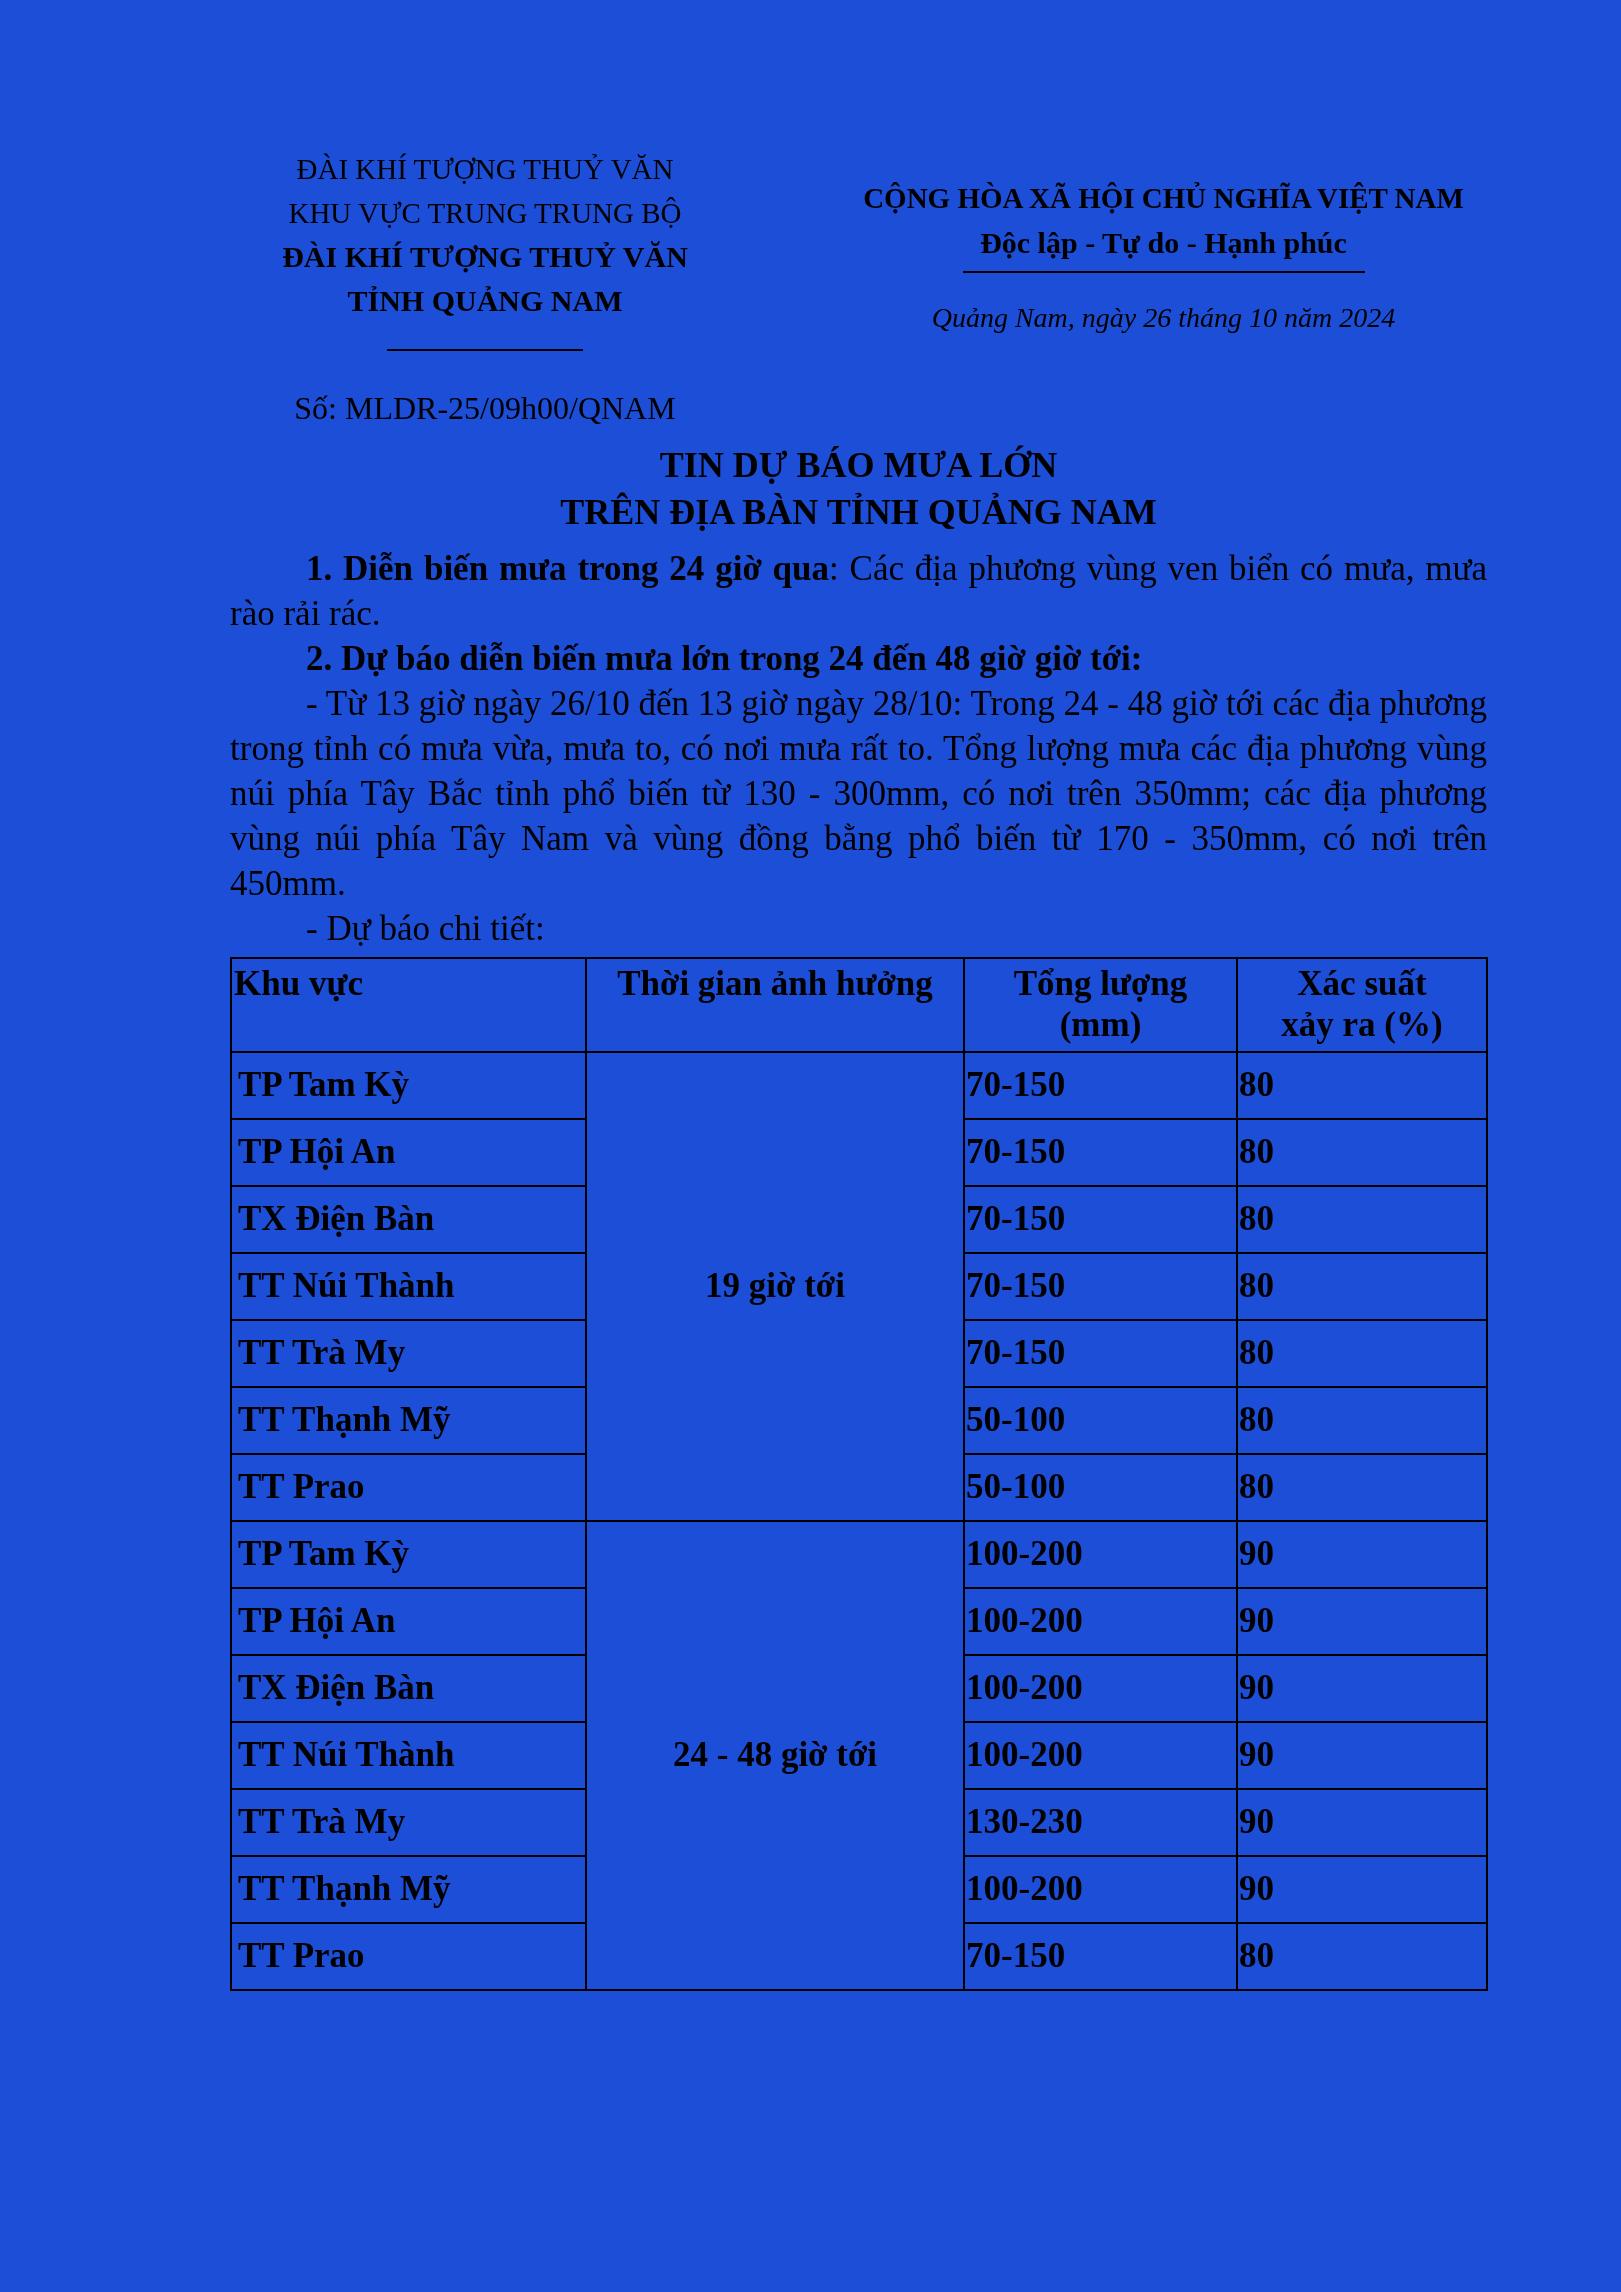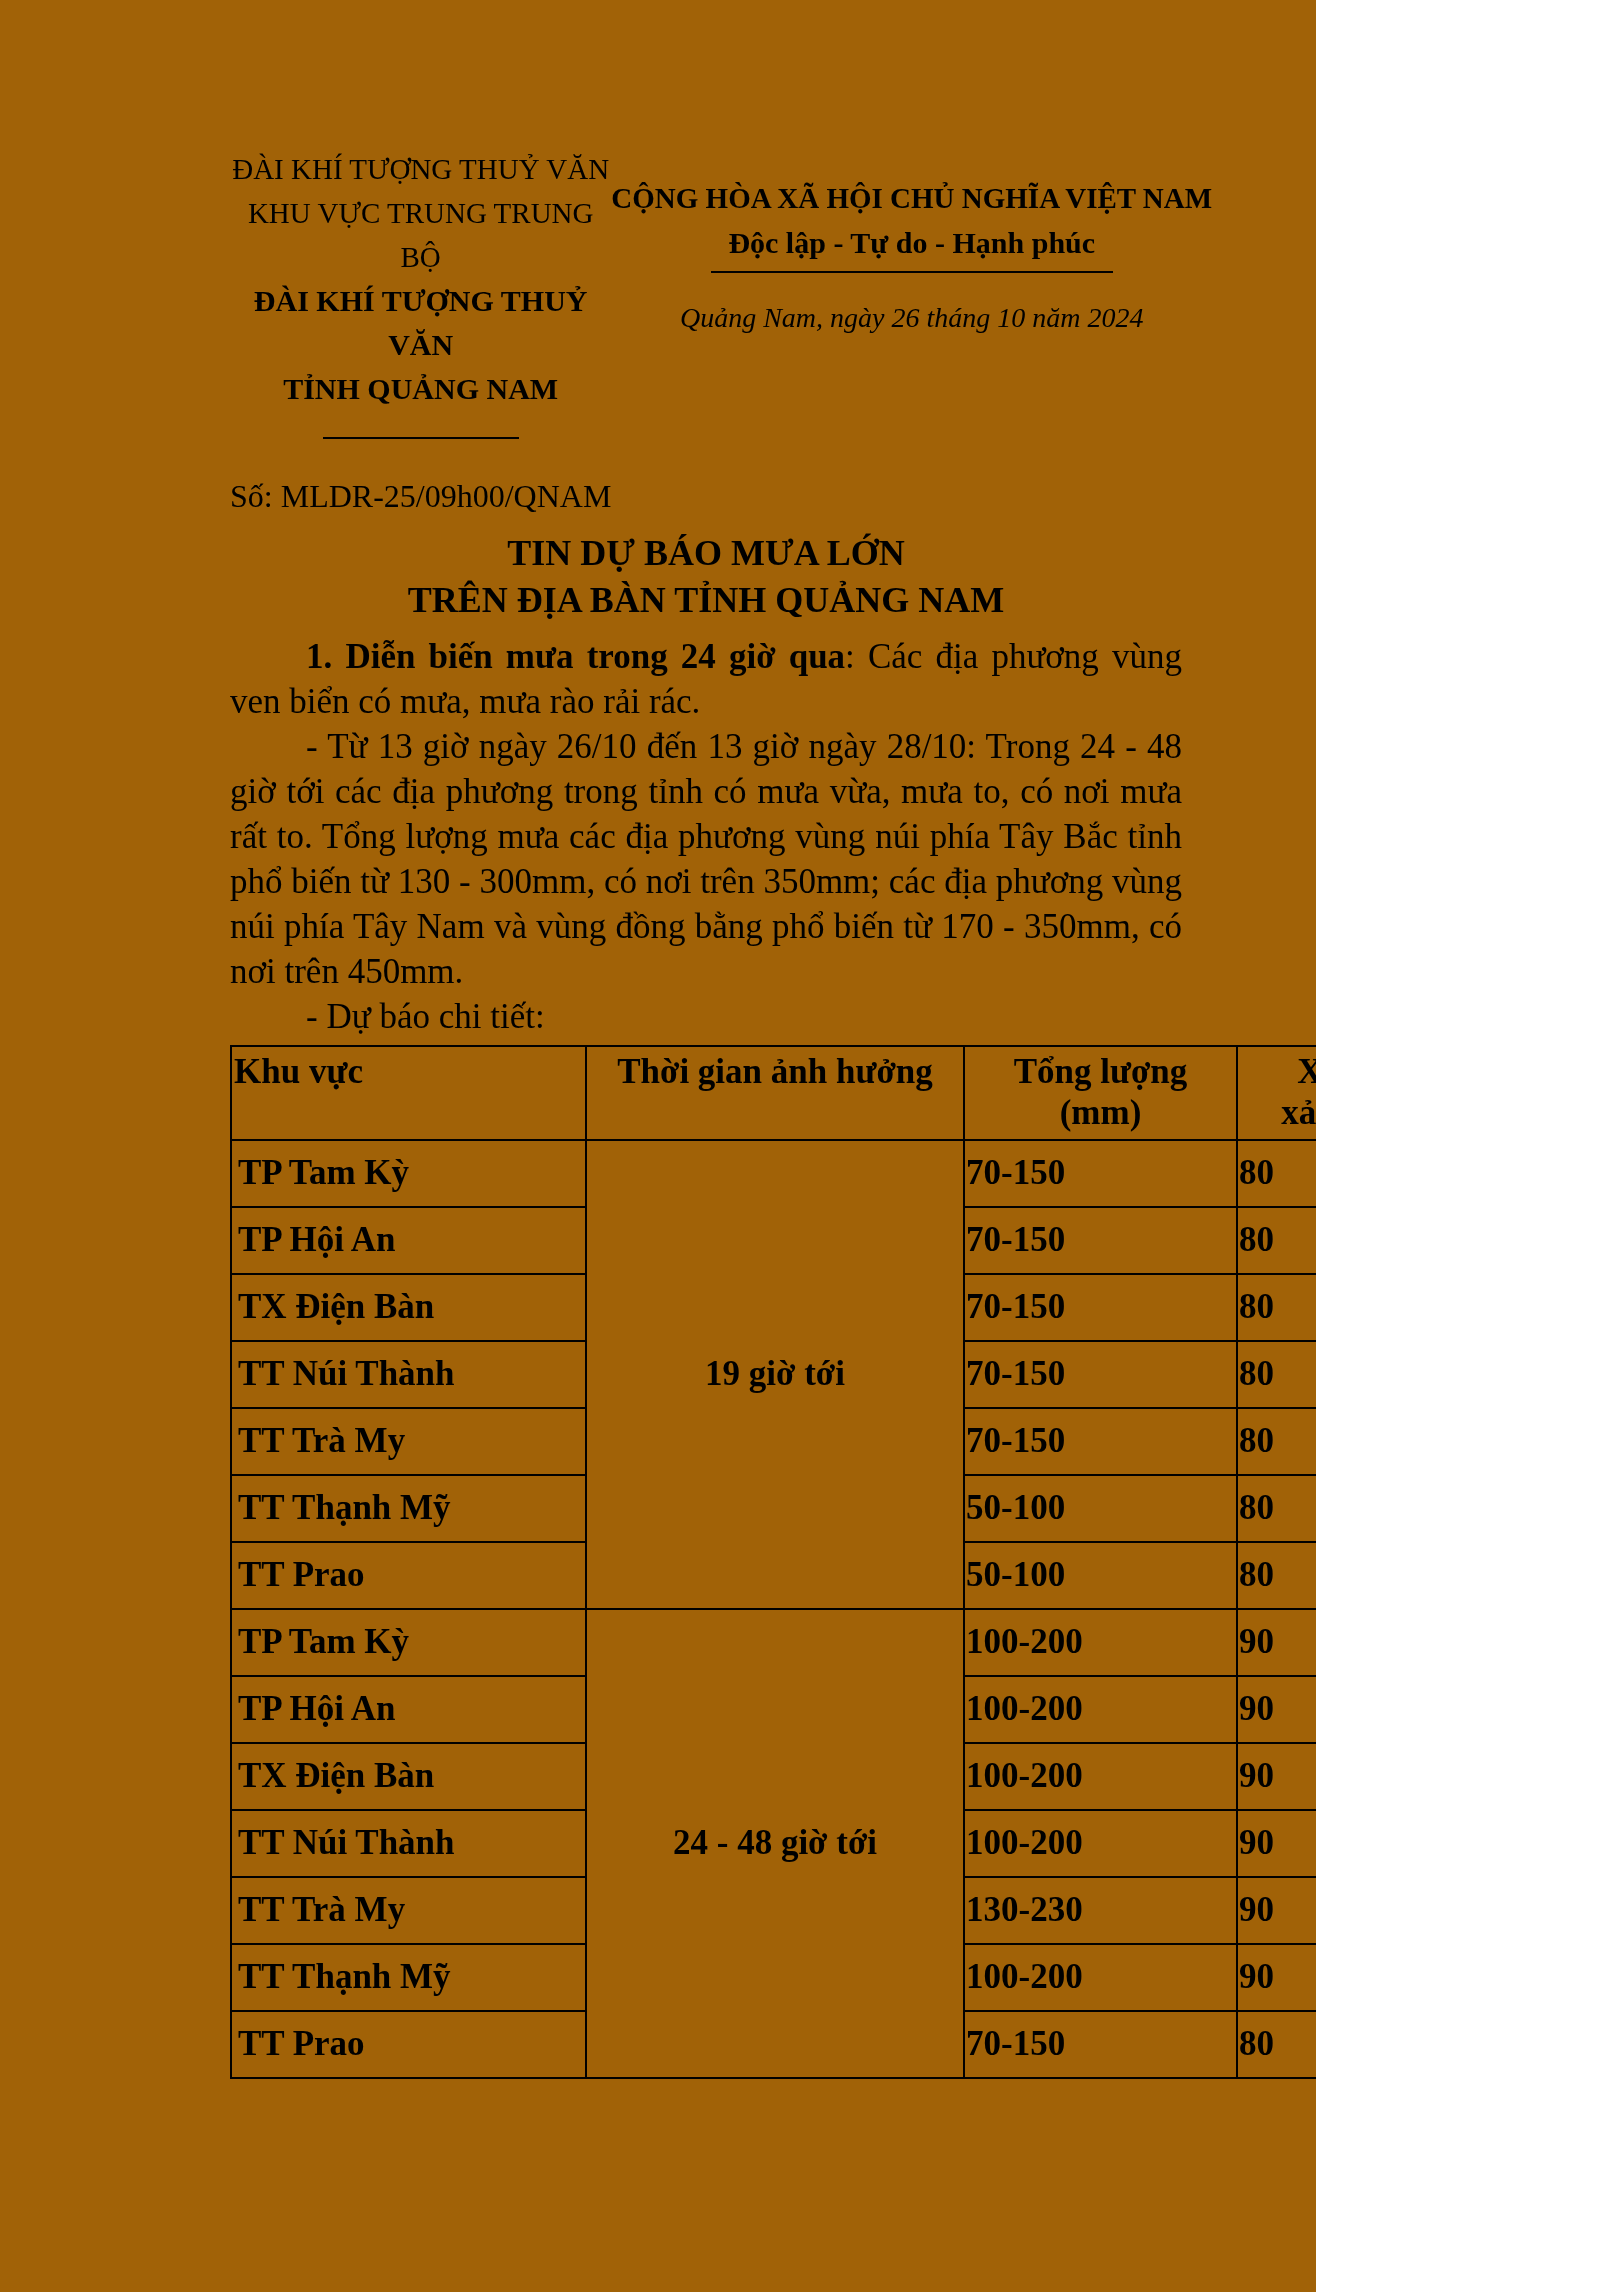--- a/index.html
+++ b/index.html
@@ -1,19 +1,19 @@
 <!DOCTYPE html>
 <html><head>
 <meta charset="utf-8">
 <style>
   html, body { margin:0; padding:0; background:#ffffff; }
   .page {
     position:relative;
-    width:1316px; height:2293px;
-    background:#a16207; color:#000000;
+    width:1621px; height:2293px;
+    background:#1d4ed8; color:#000000;
     font-family:"Liberation Serif","DejaVu Serif",serif;
     box-sizing:border-box;
     padding:147px 134px 0 230px;
     overflow:hidden;
   }
 
   
   .doc-header { display:flex; justify-content:space-between; align-items:flex-start; }
   .hdr-left  { width:510px; text-align:center; }
   .hdr-right { width:647px; text-align:center; padding-top:29px; }
@@ -75,20 +75,21 @@
     </div>
   </header>
 
   <h1 class="doc-title">
     <div>TIN DỰ BÁO MƯA LỚN</div>
     <div>TRÊN ĐỊA BÀN TỈNH QUẢNG NAM</div>
   </h1>
 
   <p class="para"><span class="bold">1. Diễn biến mưa trong 24 giờ qua</span><span>: Các địa phương vùng ven biển có mưa, mưa rào rải rác.</span></p>
 
+  <p class="para para-left bold">2. Dự báo diễn biến mưa lớn trong 24 đến 48 giờ giờ tới:</p>
 
   <p class="para">- Từ 13 giờ ngày 26/10 đến 13 giờ ngày 28/10: Trong 24 - 48 giờ tới các địa phương trong tỉnh có mưa vừa, mưa to, có nơi mưa rất to. Tổng lượng mưa các địa phương vùng núi phía Tây Bắc tỉnh phổ biến từ 130 - 300mm, có nơi trên 350mm; các địa phương vùng núi phía Tây Nam và vùng đồng bằng phổ biến từ 170 - 350mm, có nơi trên 450mm.</p>
 
   <p class="para para-left">- Dự báo chi tiết:</p>
 
   <table class="forecast">
     <colgroup>
       <col style="width:355px">
         <col style="width:378px">
         <col style="width:273px">

